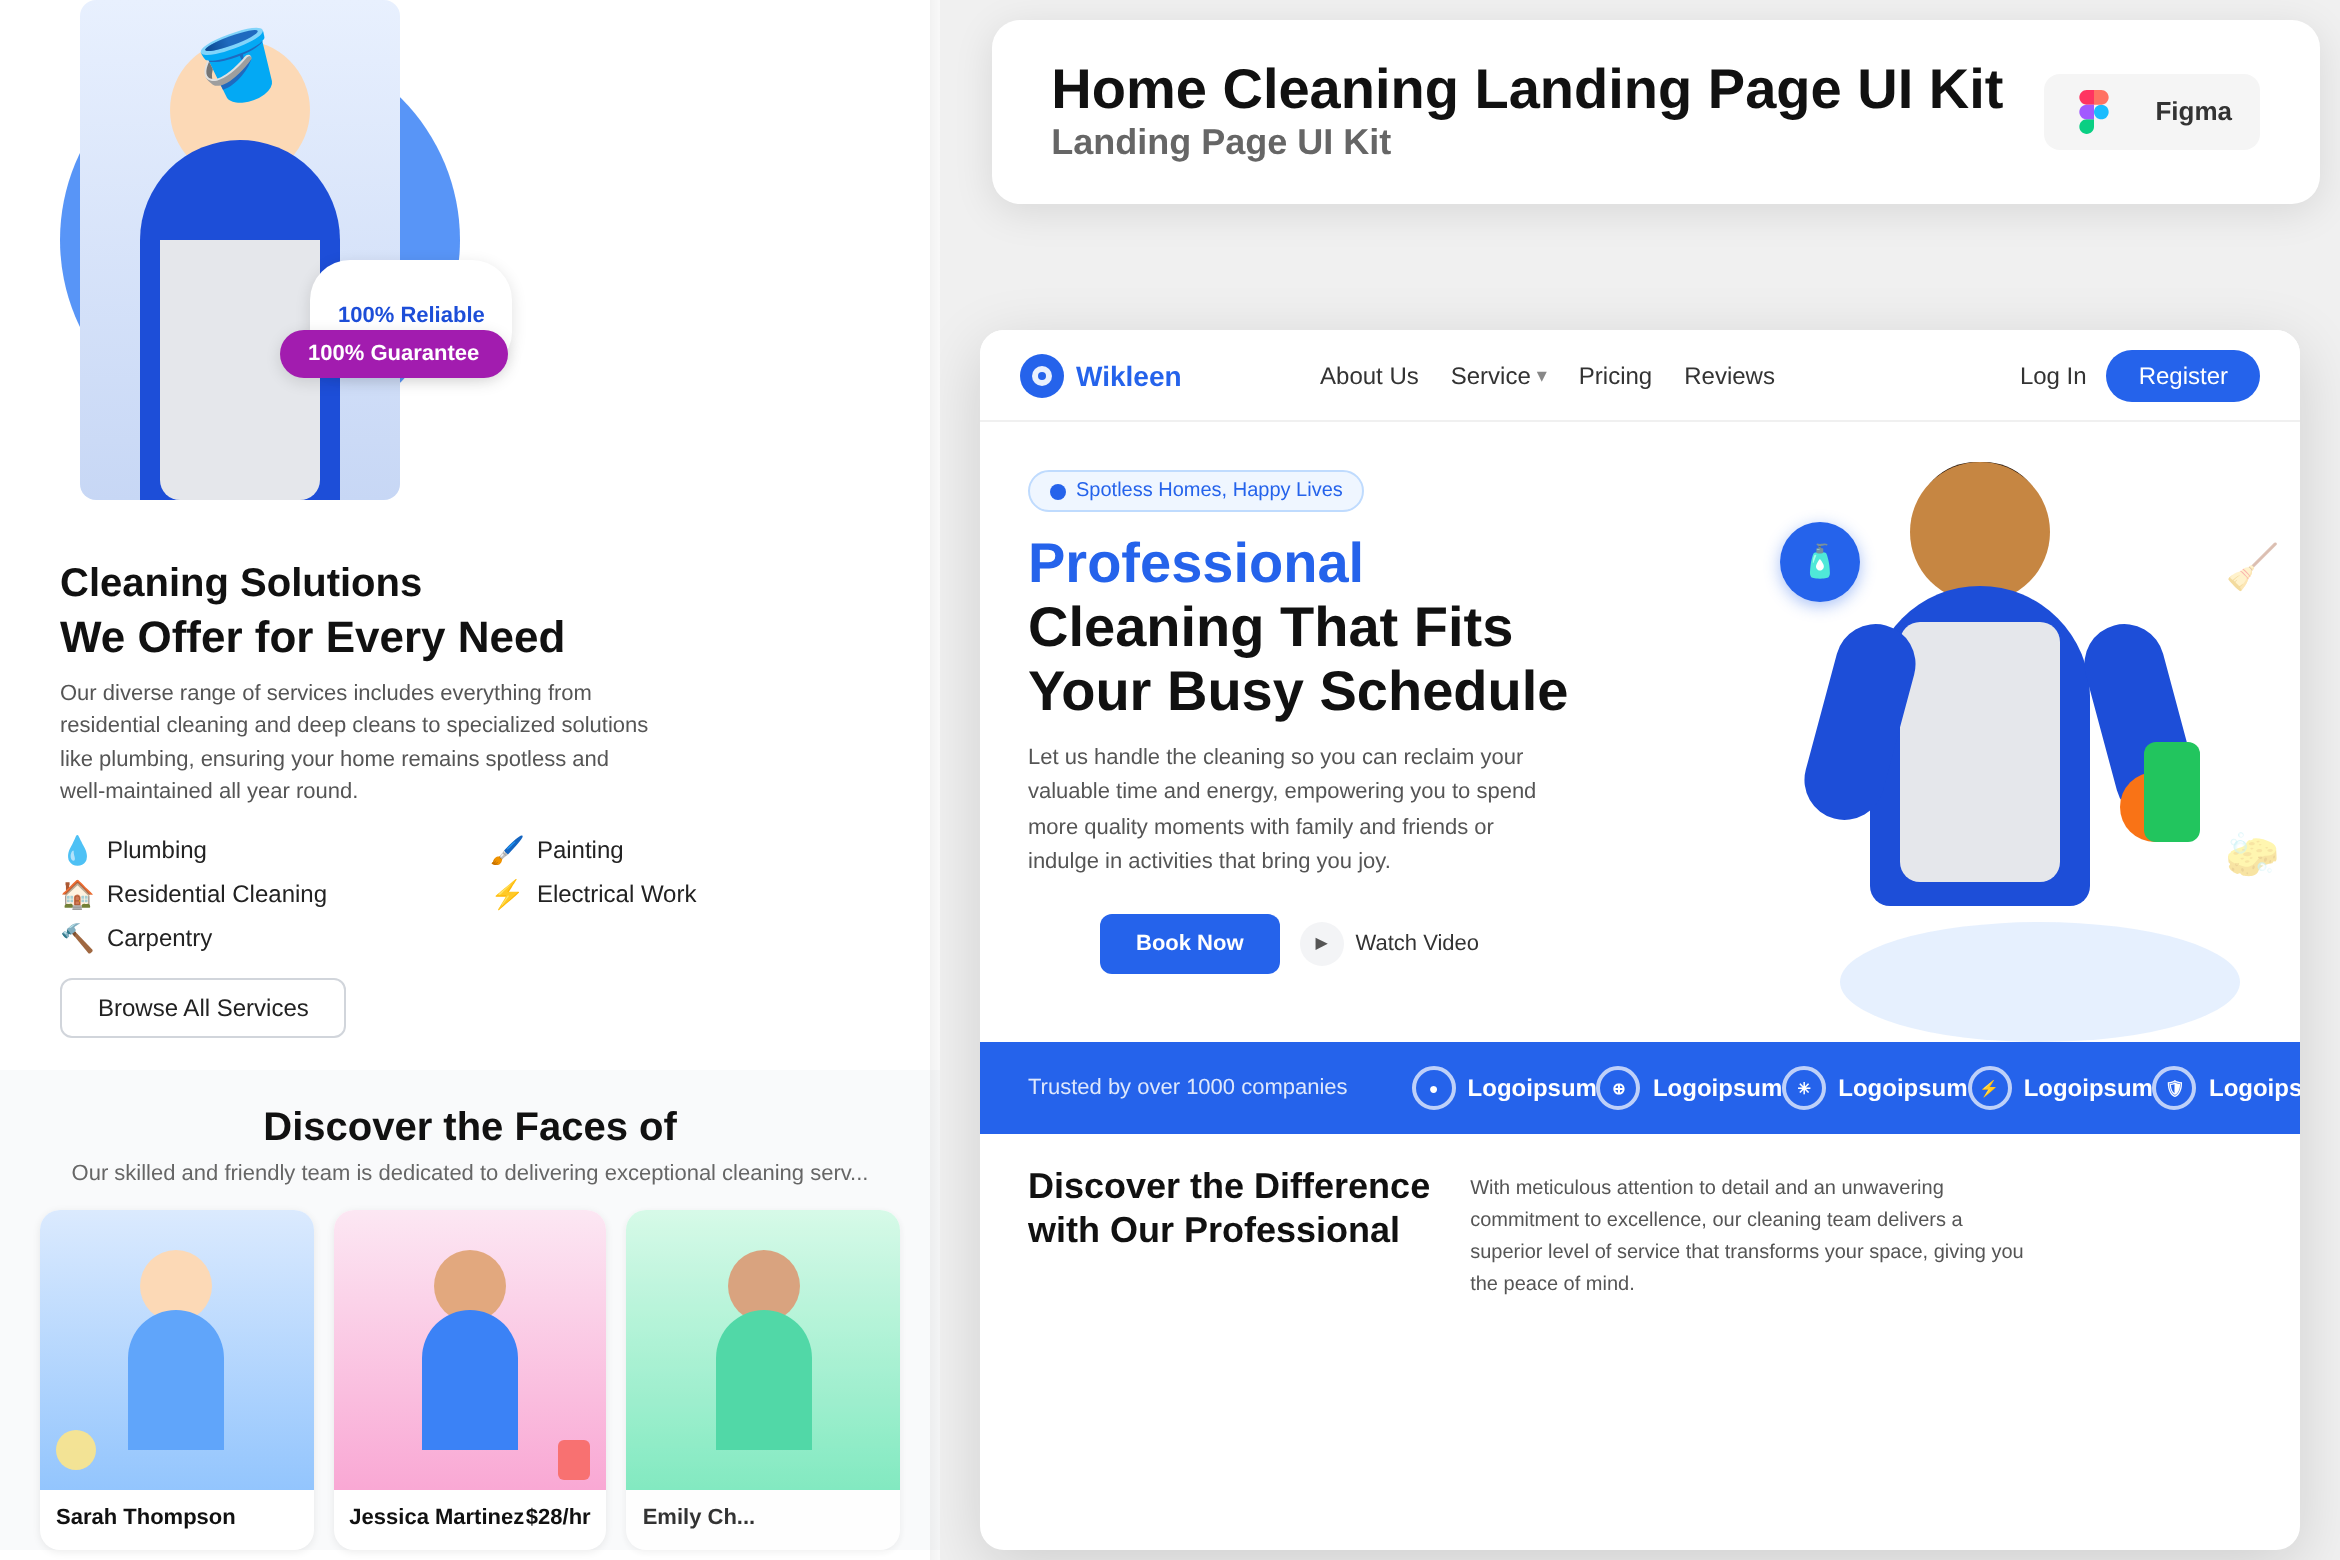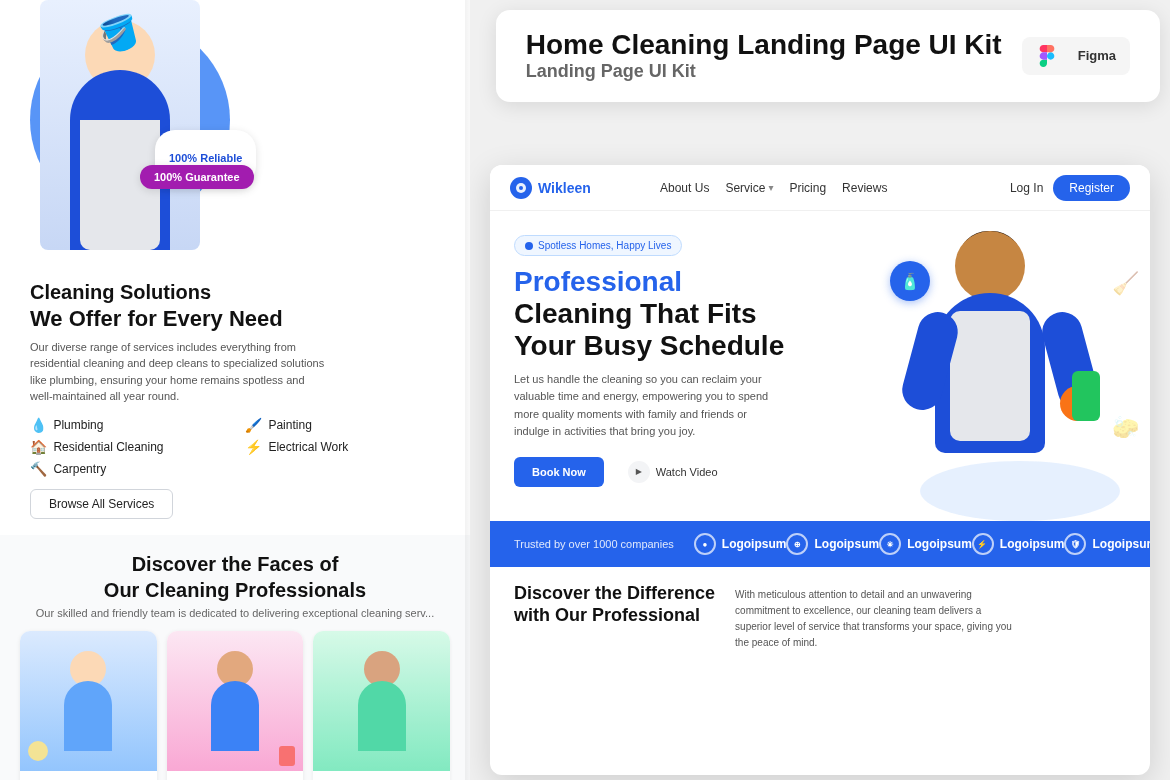--- a/index.html
+++ b/index.html
@@ -505,21 +505,22 @@
     .hero-desc {
       font-size: 11px;
       color: #555;
       line-height: 1.6;
       margin-bottom: 16px;
       max-width: 260px;
     }
 
     .hero-actions {
       display: flex;
-      gap: 24px;
+      gap: 10px;
+      margin-left: 36px;
     }
 
     .book-btn {
       background: #2563eb;
       color: #fff;
       font-size: 11px;
       font-weight: 600;
       padding: 9px 18px;
       border-radius: 6px;
       cursor: pointer;
@@ -694,21 +695,21 @@
       background: #22c55e;
       border-radius: 6px;
     }
 
     
     .trusted-bar {
       background: #2563eb;
       padding: 12px 24px;
       display: flex;
       align-items: center;
-      gap: 0;
+      gap: 12px;
     }
 
     .trusted-text {
       color: rgba(255,255,255,0.85);
       font-size: 11px;
       margin-right: 20px;
       white-space: nowrap;
     }
 
     .logo-items {
@@ -836,21 +837,20 @@
         <span>Carpentry</span>
       </div>
     </div>
 
     <button class="browse-btn">Browse All Services</button>
   </div>
 
   <div class="team-section">
     <div class="team-title">
       <span>Discover the Faces of</span><br>
-      <span>Our Cleaning Professionals</span>
     </div>
     <div class="team-desc">Our skilled and friendly team is dedicated to delivering exceptional cleaning serv...</div>
 
     <div class="workers-grid">
 
       <div class="worker-card">
         <div class="worker-photo-1">
           <div class="worker-figure w1">
             <div class="wf-head"></div>
             <div class="wf-body"></div>

